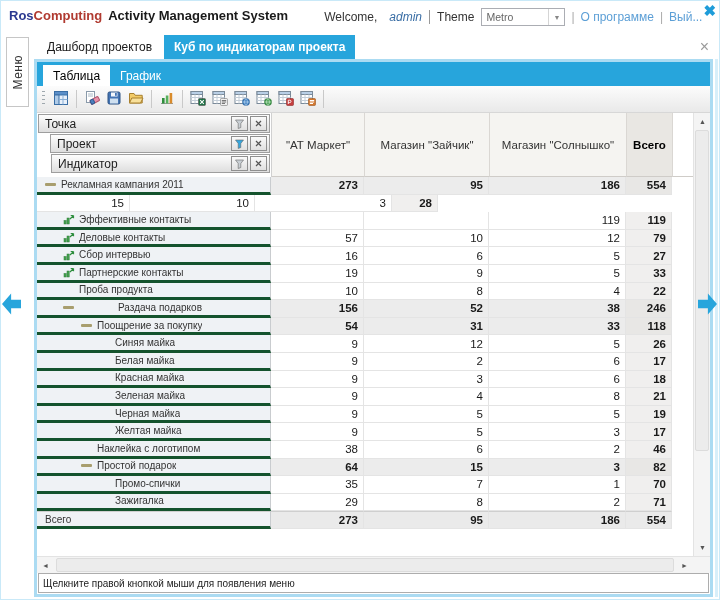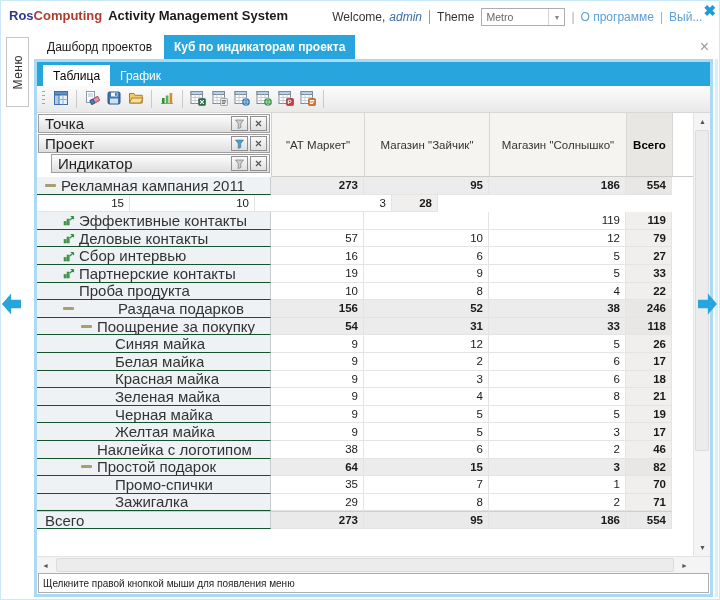--- a/index.html
+++ b/index.html
@@ -10,21 +10,21 @@
   html,body{margin:0;padding:0}
   body{width:720px;height:600px;position:relative;overflow:hidden;
        font-family:"Liberation Sans",sans-serif;background:#fff;}
   .window{position:absolute;inset:0;border:1px solid #C9E9F8;box-sizing:border-box;background:#fff}
 
   
   .brand{position:absolute;left:8px;top:7px;font-size:13px;font-weight:700;color:#1A1A1A;white-space:nowrap}
   .b1{color:#2B3990}
   .b2{color:#B03A30;margin-right:6px}
   .topright{position:absolute;top:7px;right:3px;display:flex;align-items:center;font-size:12px;color:#333;white-space:nowrap}
-  .user{font-style:italic;color:#3A6EA5;margin-left:4px}
+  .user{font-style:italic;color:#3A6EA5;margin-left:12px}
   .vsep{width:1px;height:14px;background:#999;margin:0 7px}
   .select{width:84px;height:18px;border:1px solid #ABADB3;display:flex;align-items:center;font-size:10.5px;color:#666;margin-left:7px;background:#fff;box-sizing:border-box}
   .select .selval{flex:1;padding-left:4px;overflow:hidden}
   .selarrow{width:15px;height:100%;display:flex;align-items:center;justify-content:center;font-size:7px;color:#888;border-left:1px solid #D5D5D5}
   .pipe{color:#AAA;margin:0 6px}
   .link{color:var(--link);text-decoration:none;cursor:pointer}
   .closex{color:#1E9CD9;font-weight:700;font-size:15px;margin-left:1px;position:relative;top:-6px;cursor:pointer}
 
   
   .menu-tab{position:absolute;left:5px;top:36px;width:23px;height:70px;border:1px solid #C6C6C6;background:#fff;
@@ -49,36 +49,36 @@
   .grip{width:3px;height:16px;margin:0 5px 0 2px;
         background-image:repeating-linear-gradient(#9FA8AE 0 1.5px,transparent 1.5px 4px)}
   .tbtn{width:22px;height:22px;border:none;background:transparent;padding:2px;display:flex;align-items:center;justify-content:center;cursor:pointer}
   .tsep{width:1px;height:18px;background:#C9C9C9;margin:0 4px}
 
   .pivotregion{flex:1;display:flex;min-height:0}
   .grid{flex:1;background:#fff;overflow:hidden;display:flex;flex-direction:column}
   .gridhead{display:flex;height:64px;flex:none}
   .fieldcol{width:234px;display:flex;flex-direction:column;padding-top:1px;background:#fff;flex:none;box-sizing:border-box}
   .fieldbtn{height:19px;border:1px solid #9E9E9E;background:linear-gradient(#FDFDFD,#ECECEC 55%,#DEDEDE);
-            display:flex;align-items:center;font-size:15px;color:#222;padding-left:6px;margin:0 1px 1px 1px;box-sizing:border-box;cursor:pointer}
+            display:flex;align-items:center;font-size:12px;color:#222;padding-left:6px;margin:0 1px 1px 1px;box-sizing:border-box;cursor:pointer}
   .flabel{flex:1;overflow:hidden;white-space:nowrap}
   .fbtn{width:17px;height:15px;border:1px solid #8F8F8F;background:linear-gradient(#FAFAFA,#E0E0E0);
         display:flex;align-items:center;justify-content:center;margin-right:2px;flex:none;box-sizing:border-box;cursor:pointer}
 
   .colheads{display:flex;border-left:1px solid #D0D0D0}
   .chdr{box-sizing:border-box;border-right:1px solid #DAD7D3;border-bottom:1px solid #CFCCC8;background:#F5F4F1;
         display:flex;align-items:center;justify-content:center;font-size:11.5px;color:#333;text-align:center;cursor:pointer}
   .chdr.total{background:#E9E7E3;font-weight:700;color:#000}
   .headfiller{flex:1;border-bottom:1px solid #CFCCC8;background:#fff}
 
   .c0{width:93px}.c1{width:125px}.c2{width:137px}.c3{width:46px}
 
   .prow{display:flex;height:17.6px;flex:none}
-  .labcell{width:234px;box-sizing:border-box;background:#EFF2F5;border-bottom:1px solid #14532d;border-right:1px solid #C9CCCF;
-           display:flex;align-items:center;font-size:15px;color:#333;flex:none;cursor:default}
+  .labcell{width:234px;box-sizing:border-box;background:#EFF2F5;border-bottom:3px solid #14532d;border-right:1px solid #C9CCCF;
+           display:flex;align-items:center;font-size:10px;color:#333;flex:none;cursor:default}
   .exp{width:11px;height:3px;background:#A89E6E;border-radius:1px;margin-right:5px;flex:none;cursor:pointer}
   .iconbox{width:16px;flex:none;display:flex;align-items:center}
   .rowtext{white-space:nowrap;overflow:hidden}
   .val{box-sizing:border-box;border-right:1px solid #E4E4E4;border-bottom:1px solid #E4E4E4;background:#fff;
        display:flex;align-items:center;justify-content:flex-end;padding-right:5px;font-size:11.5px;color:#1A1A1A}
   .kind-group .val{background:#ECECEC;font-weight:700}
   .val.totalcol{background:#F0EFEE;font-weight:700}
   .kind-group .val.totalcol{background:#E8E7E5}
   .kind-grand .val{background:#EAEAEA;font-weight:700;border-top:1px solid #CFCFCF}
   .kind-grand .labcell{border-top:1px solid #CFCFCF}
@@ -280,21 +280,21 @@
                   <svg width="9" height="10" viewBox="0 0 9 10">
                     <path d="M0.5 1 h8 L5.8 4.5 V8.5 L3.2 9.5 V4.5 Z" fill="#C9CFD4" stroke="#666" stroke-width="0.6"></path>
                   </svg>
                 </span>
                 <span class="fbtn">
                   <svg width="7" height="7" viewBox="0 0 7 7">
                     <path d="M1 1 L6 6 M6 1 L1 6" stroke="#555" stroke-width="1.2"></path>
                   </svg>
                 </span>
               </div>
-              <div class="fieldbtn" style="margin-left: 1px;">
+              <div class="fieldbtn" style="margin-left: 13px;">
                 <span class="flabel">Проект</span>
                 <span class="fbtn">
                   <svg width="9" height="10" viewBox="0 0 9 10">
                     <path d="M0.5 1 h8 L5.8 4.5 V8.5 L3.2 9.5 V4.5 Z" fill="#35A7DF" stroke="#666" stroke-width="0.6"></path>
                   </svg>
                 </span>
                 <span class="fbtn">
                   <svg width="7" height="7" viewBox="0 0 7 7">
                     <path d="M1 1 L6 6 M6 1 L1 6" stroke="#555" stroke-width="1.2"></path>
                   </svg>

